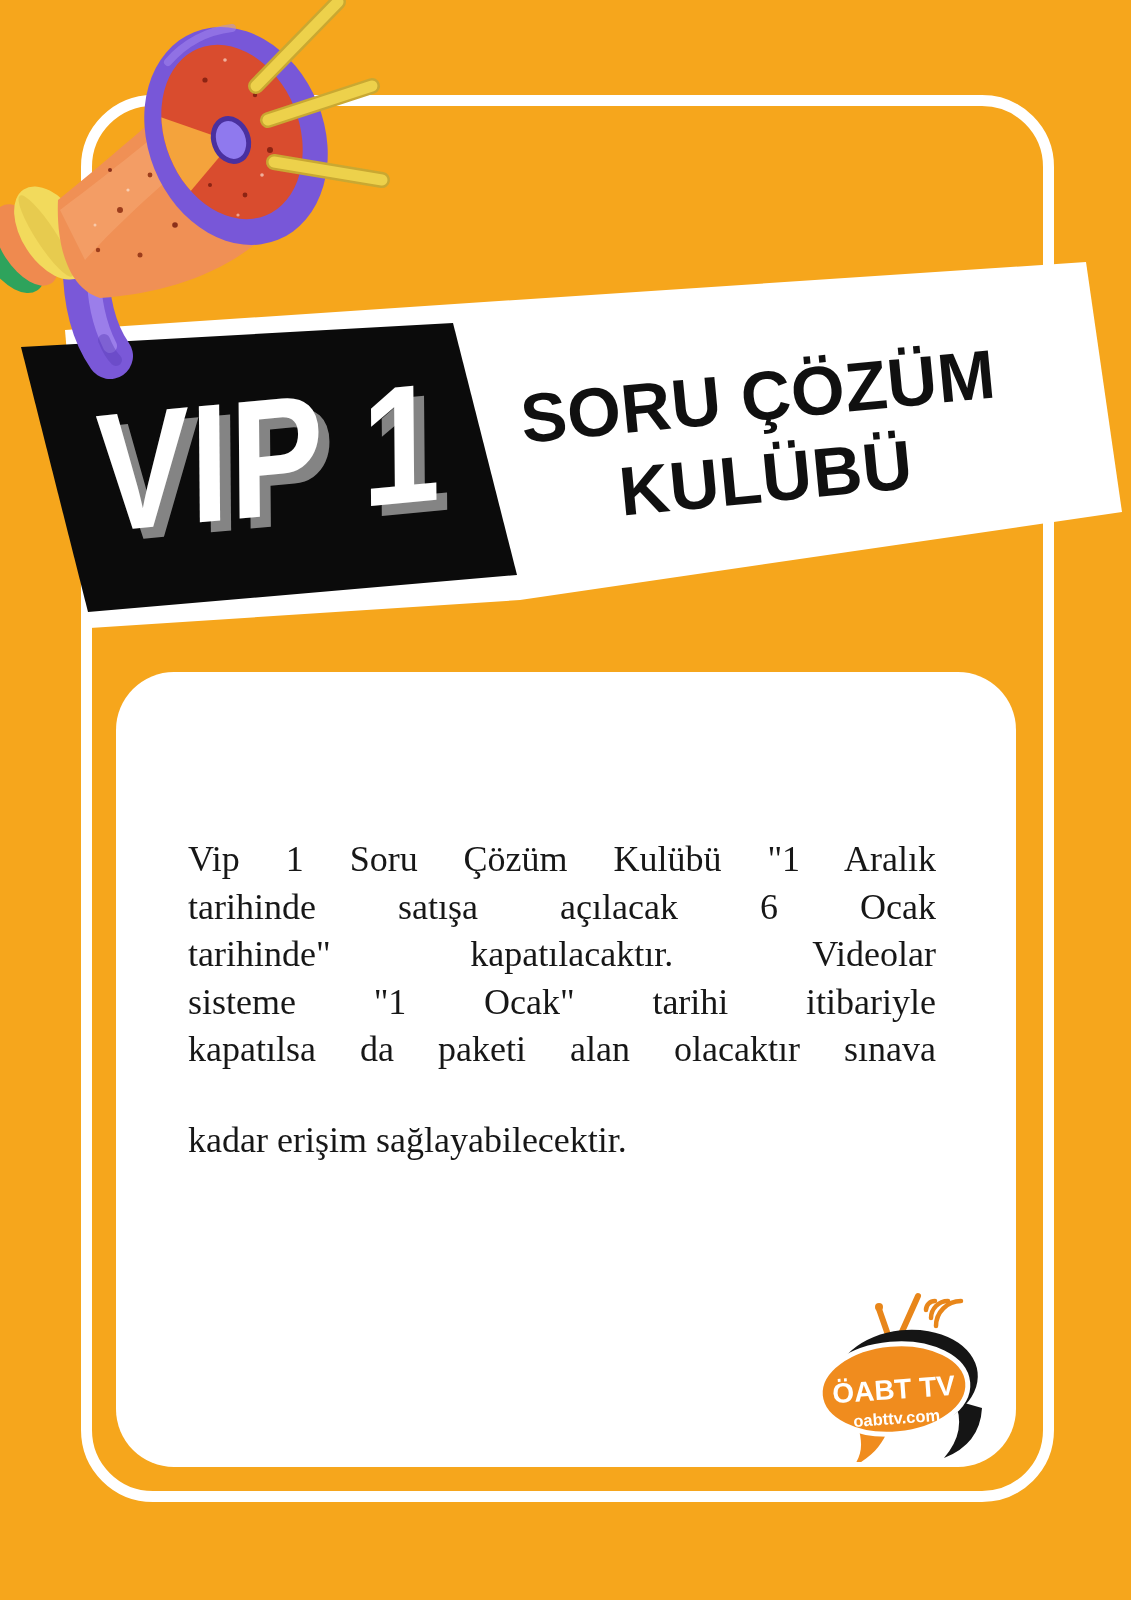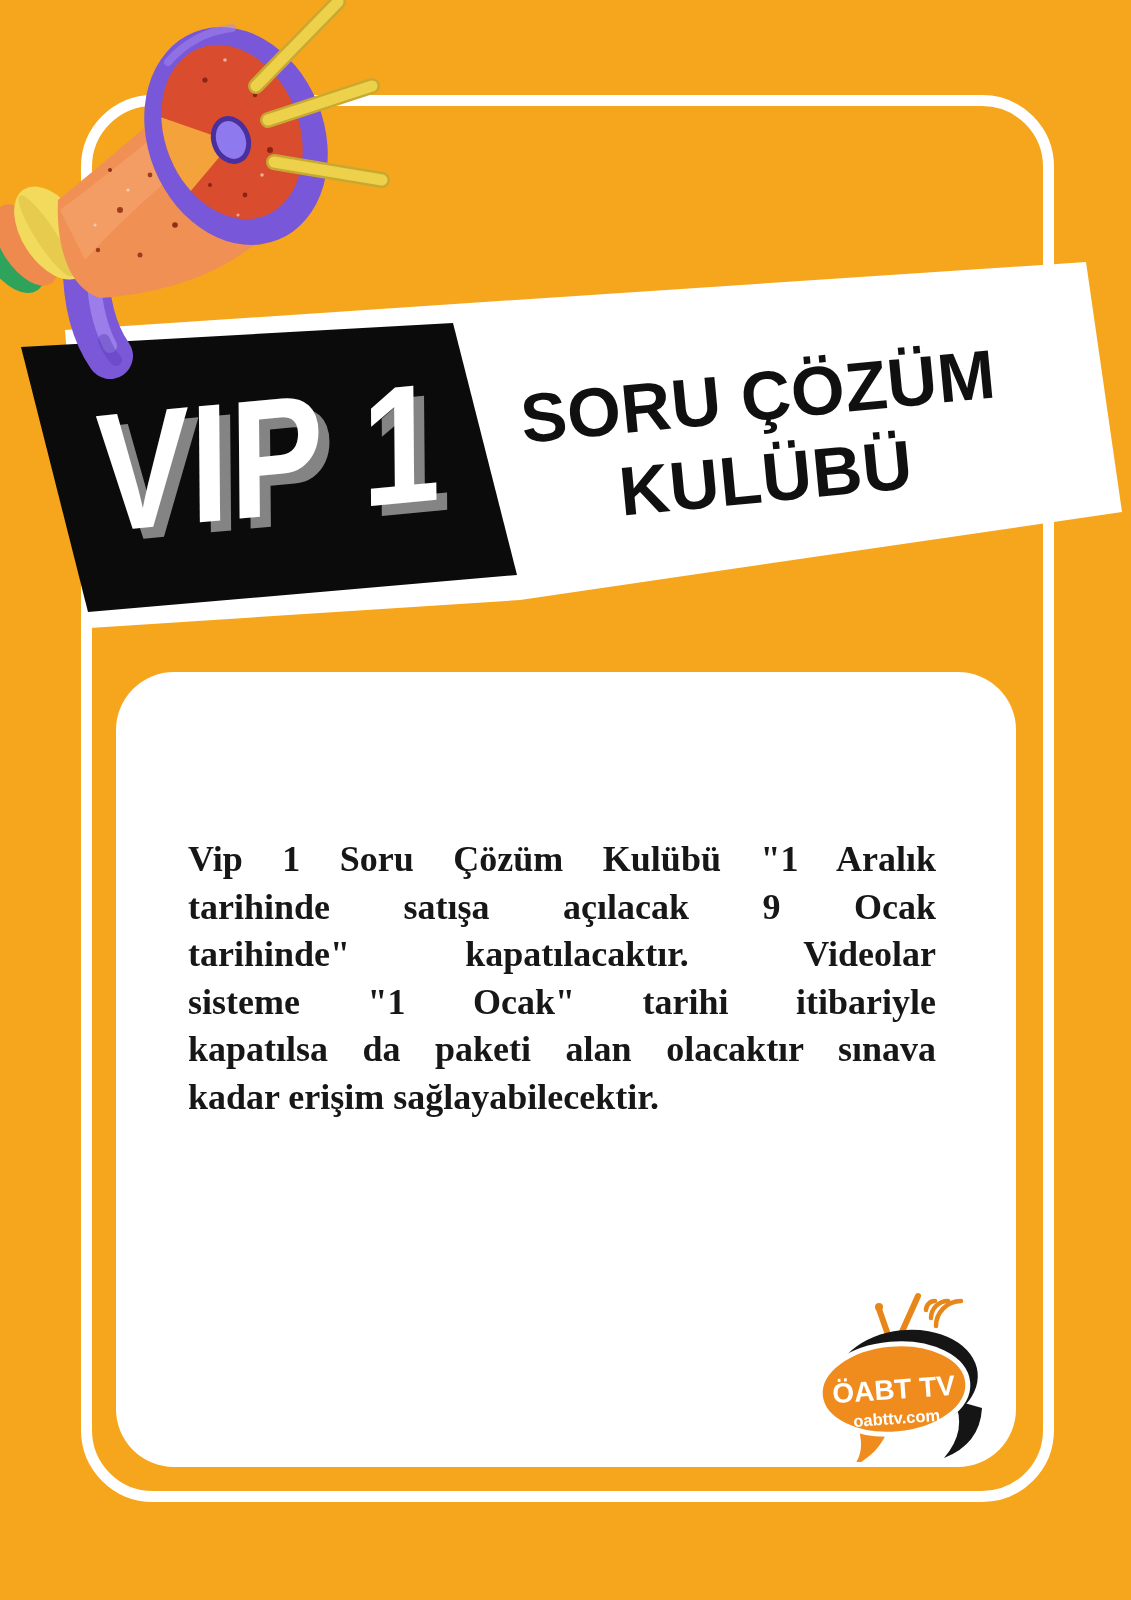--- a/index.html
+++ b/index.html
@@ -19,23 +19,23 @@
             text-shadow:13px 11px 0 rgba(145,145,145,0.9);}
 
   
   .club-title{position:absolute;left:762px;top:438px;transform:translate(-50%,-50%) rotate(-5.5deg);
               text-align:center;color:#101010;font-weight:bold;font-size:69px;line-height:82px;
               letter-spacing:0.5px;white-space:nowrap;}
 
   
   .card{position:absolute;left:116px;top:672px;width:900px;height:795px;background:#ffffff;border-radius:58px;}
   .card-text{position:absolute;left:72px;top:164px;width:748px;color:#171717;
-             font-family:"Liberation Serif",serif;font-weight:bold;font-size:36px;line-height:47.5px;}
+             font-family:"Liberation Serif",serif;font-weight:normal;font-size:36px;line-height:47.5px;}
   .jline{text-align:justify;text-align-last:justify;}
-  .jline.last{text-align-last:left;}
+  .jline.last{text-align-last:left;margin-top:43px;}
 
   .logo-svg{position:absolute;left:806px;top:1282px;}
   .megaphone-svg{position:absolute;left:0;top:0;}
 </style>
 </head>
 <body>
 
 <div class="canvas">
 
   <div class="frame"></div>
@@ -48,21 +48,21 @@
   <div class="vip-text">VIP 1</div>
 
   <div class="club-title">
     <div>SORU ÇÖZÜM</div>
     <div>KULÜBÜ</div>
   </div>
 
   <div class="card">
     <div class="card-text">
       <div class="jline">Vip 1 Soru Çözüm Kulübü "1 Aralık</div>
-      <div class="jline">tarihinde satışa açılacak 9 Ocak</div>
+      <div class="jline">tarihinde satışa açılacak 6 Ocak</div>
       <div class="jline">tarihinde" kapatılacaktır. Videolar</div>
       <div class="jline">sisteme "1 Ocak" tarihi itibariyle</div>
       <div class="jline">kapatılsa da paketi alan olacaktır sınava</div>
       <div class="jline last">kadar erişim sağlayabilecektir.</div>
     </div>
 
     <svg class="logo-svg" width="190" height="180" viewBox="0 0 190 180" style="left:690px;top:610px;">
 
       <g>
         <path d="M 88,70 L 73,27" stroke="#E8861A" stroke-width="6" stroke-linecap="round" fill="none"></path>

